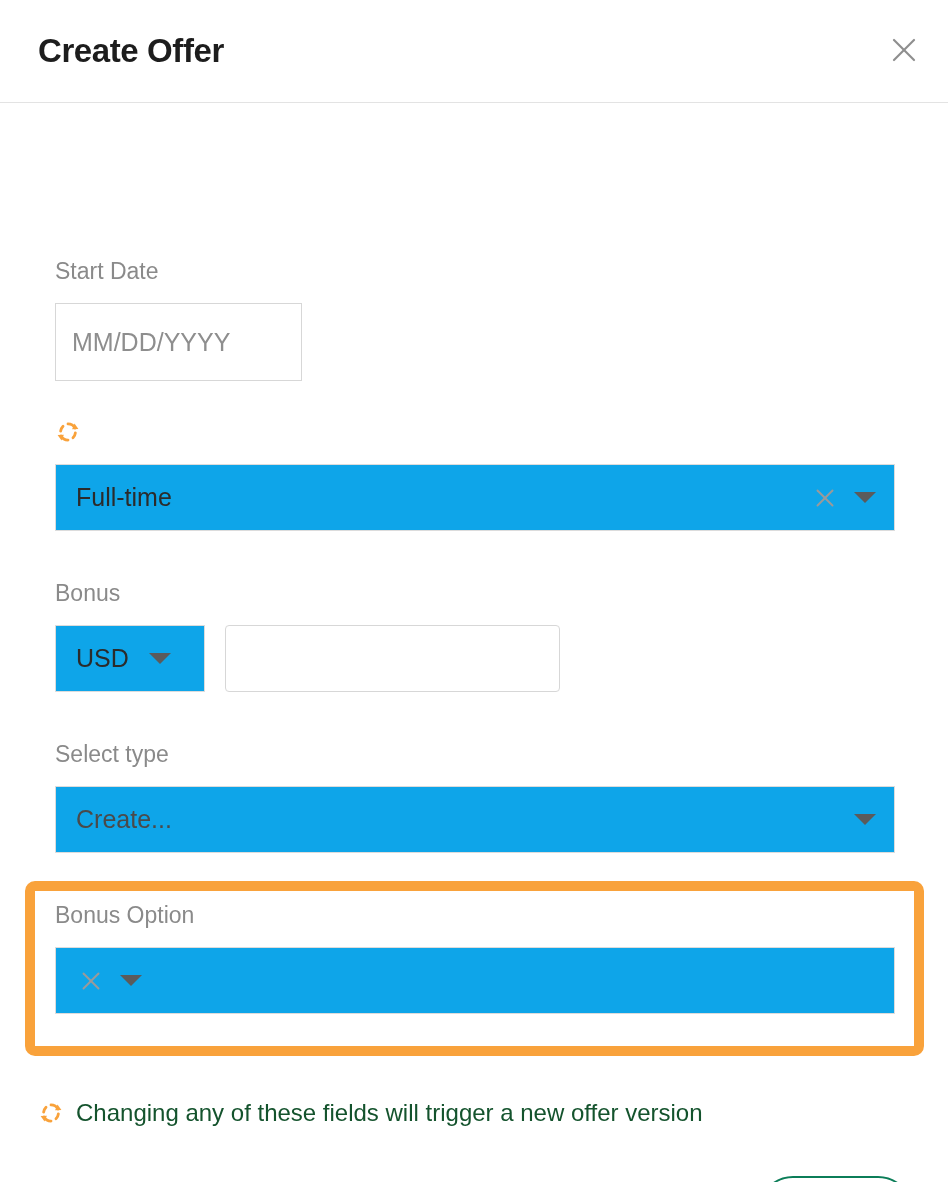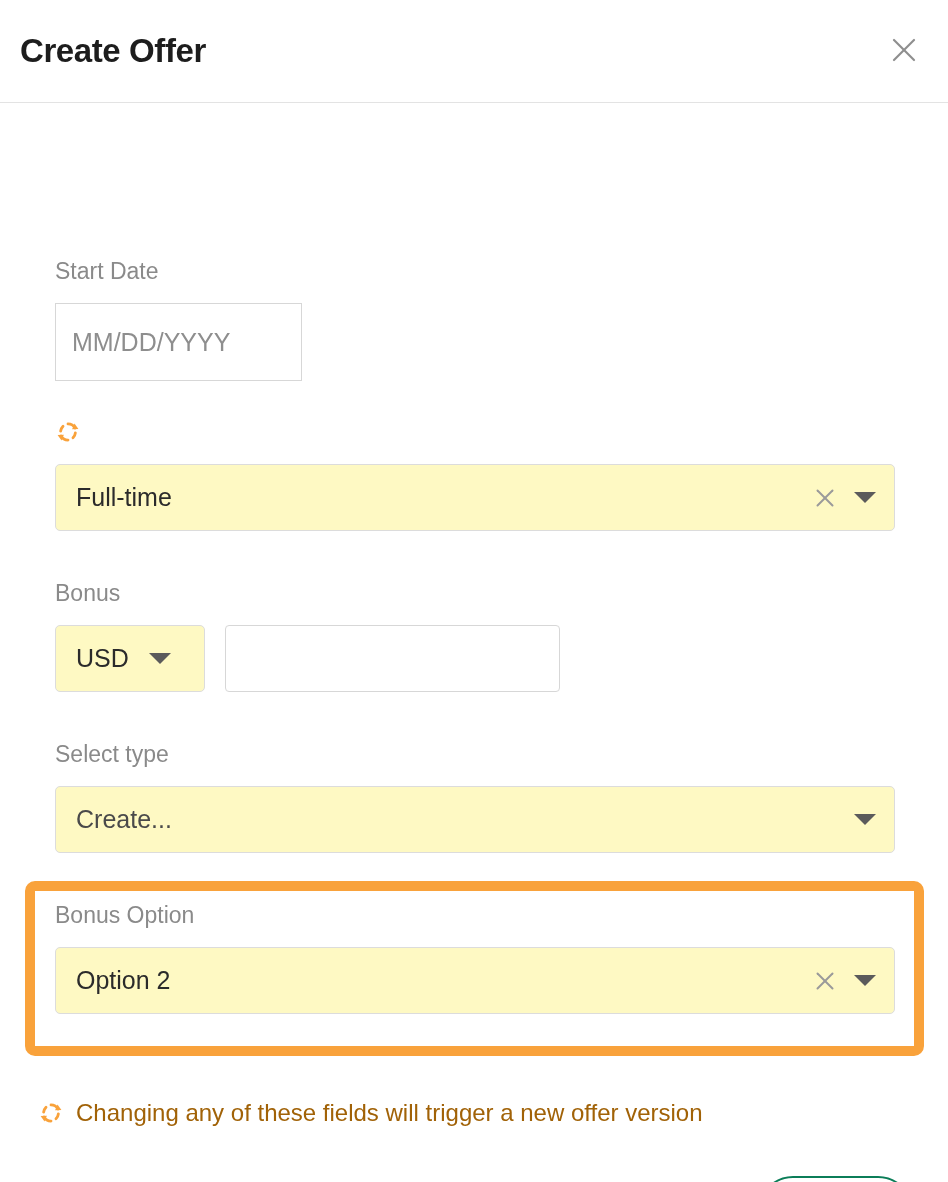--- a/index.html
+++ b/index.html
@@ -26,21 +26,21 @@
 
   
   .modal-header {
     position: relative;
     height: 103px;
     border-bottom: 1px solid #e3e3e3;
     box-sizing: border-box;
   }
   .modal-title {
     position: absolute;
-    left: 20px;
+    left: 38px;
     top: 31px;
     font-size: 33px;
     font-weight: bold;
     letter-spacing: -0.4px;
     color: #1d1d1d;
     line-height: 1.2;
   }
   .close-btn {
     position: absolute;
     right: 24px;
@@ -85,23 +85,23 @@
     box-sizing: border-box;
     display: flex;
     align-items: center;
     padding: 0 16px;
     font-size: 25px;
     color: #8e8e8e;
   }
 
   
   .select-control {
-    background: #fef9c3;
+    background: #0ea5e9;
     border: 1px solid #dcdcdc;
-    border-radius: 5px;
+    border-radius: 0;
     box-sizing: border-box;
     display: flex;
     align-items: center;
     padding: 0 16px 0 20px;
     cursor: pointer;
   }
   .select-value {
     font-size: 25px;
     color: #2b2b2b;
     flex: 1 1 auto;
@@ -191,21 +191,21 @@
   .footnote {
     position: absolute;
     left: 38px;
     top: 996px;
     display: flex;
     align-items: center;
     gap: 12px;
   }
   .footnote-text {
     font-size: 24px;
-    color: #a16207;
+    color: #14532d;
     line-height: 1.2;
   }
 
   
   .actions {
     position: absolute;
     right: 35px;
     top: 1073px;
     display: flex;
     align-items: center;
@@ -297,21 +297,20 @@
       <span class="select-caret">
         <span class="caret-tri"></span>
       </span>
     </div>
 
     <div class="highlight-box"></div>
     <div class="field-label field-bonus-label">
       <span>Bonus Option</span>
     </div>
     <div class="select-control field-bonus-select">
-      <span class="select-value">Option 2</span>
       <span class="select-clear">
         <svg width="22" height="22" viewBox="0 0 22 22" aria-hidden="true">
           <line x1="3.5" y1="3.5" x2="18.5" y2="18.5" stroke="#9a9a9a" stroke-width="2" stroke-linecap="round"></line>
           <line x1="18.5" y1="3.5" x2="3.5" y2="18.5" stroke="#9a9a9a" stroke-width="2" stroke-linecap="round"></line>
         </svg>
       </span>
       <span class="select-caret">
         <span class="caret-tri"></span>
       </span>
     </div>

